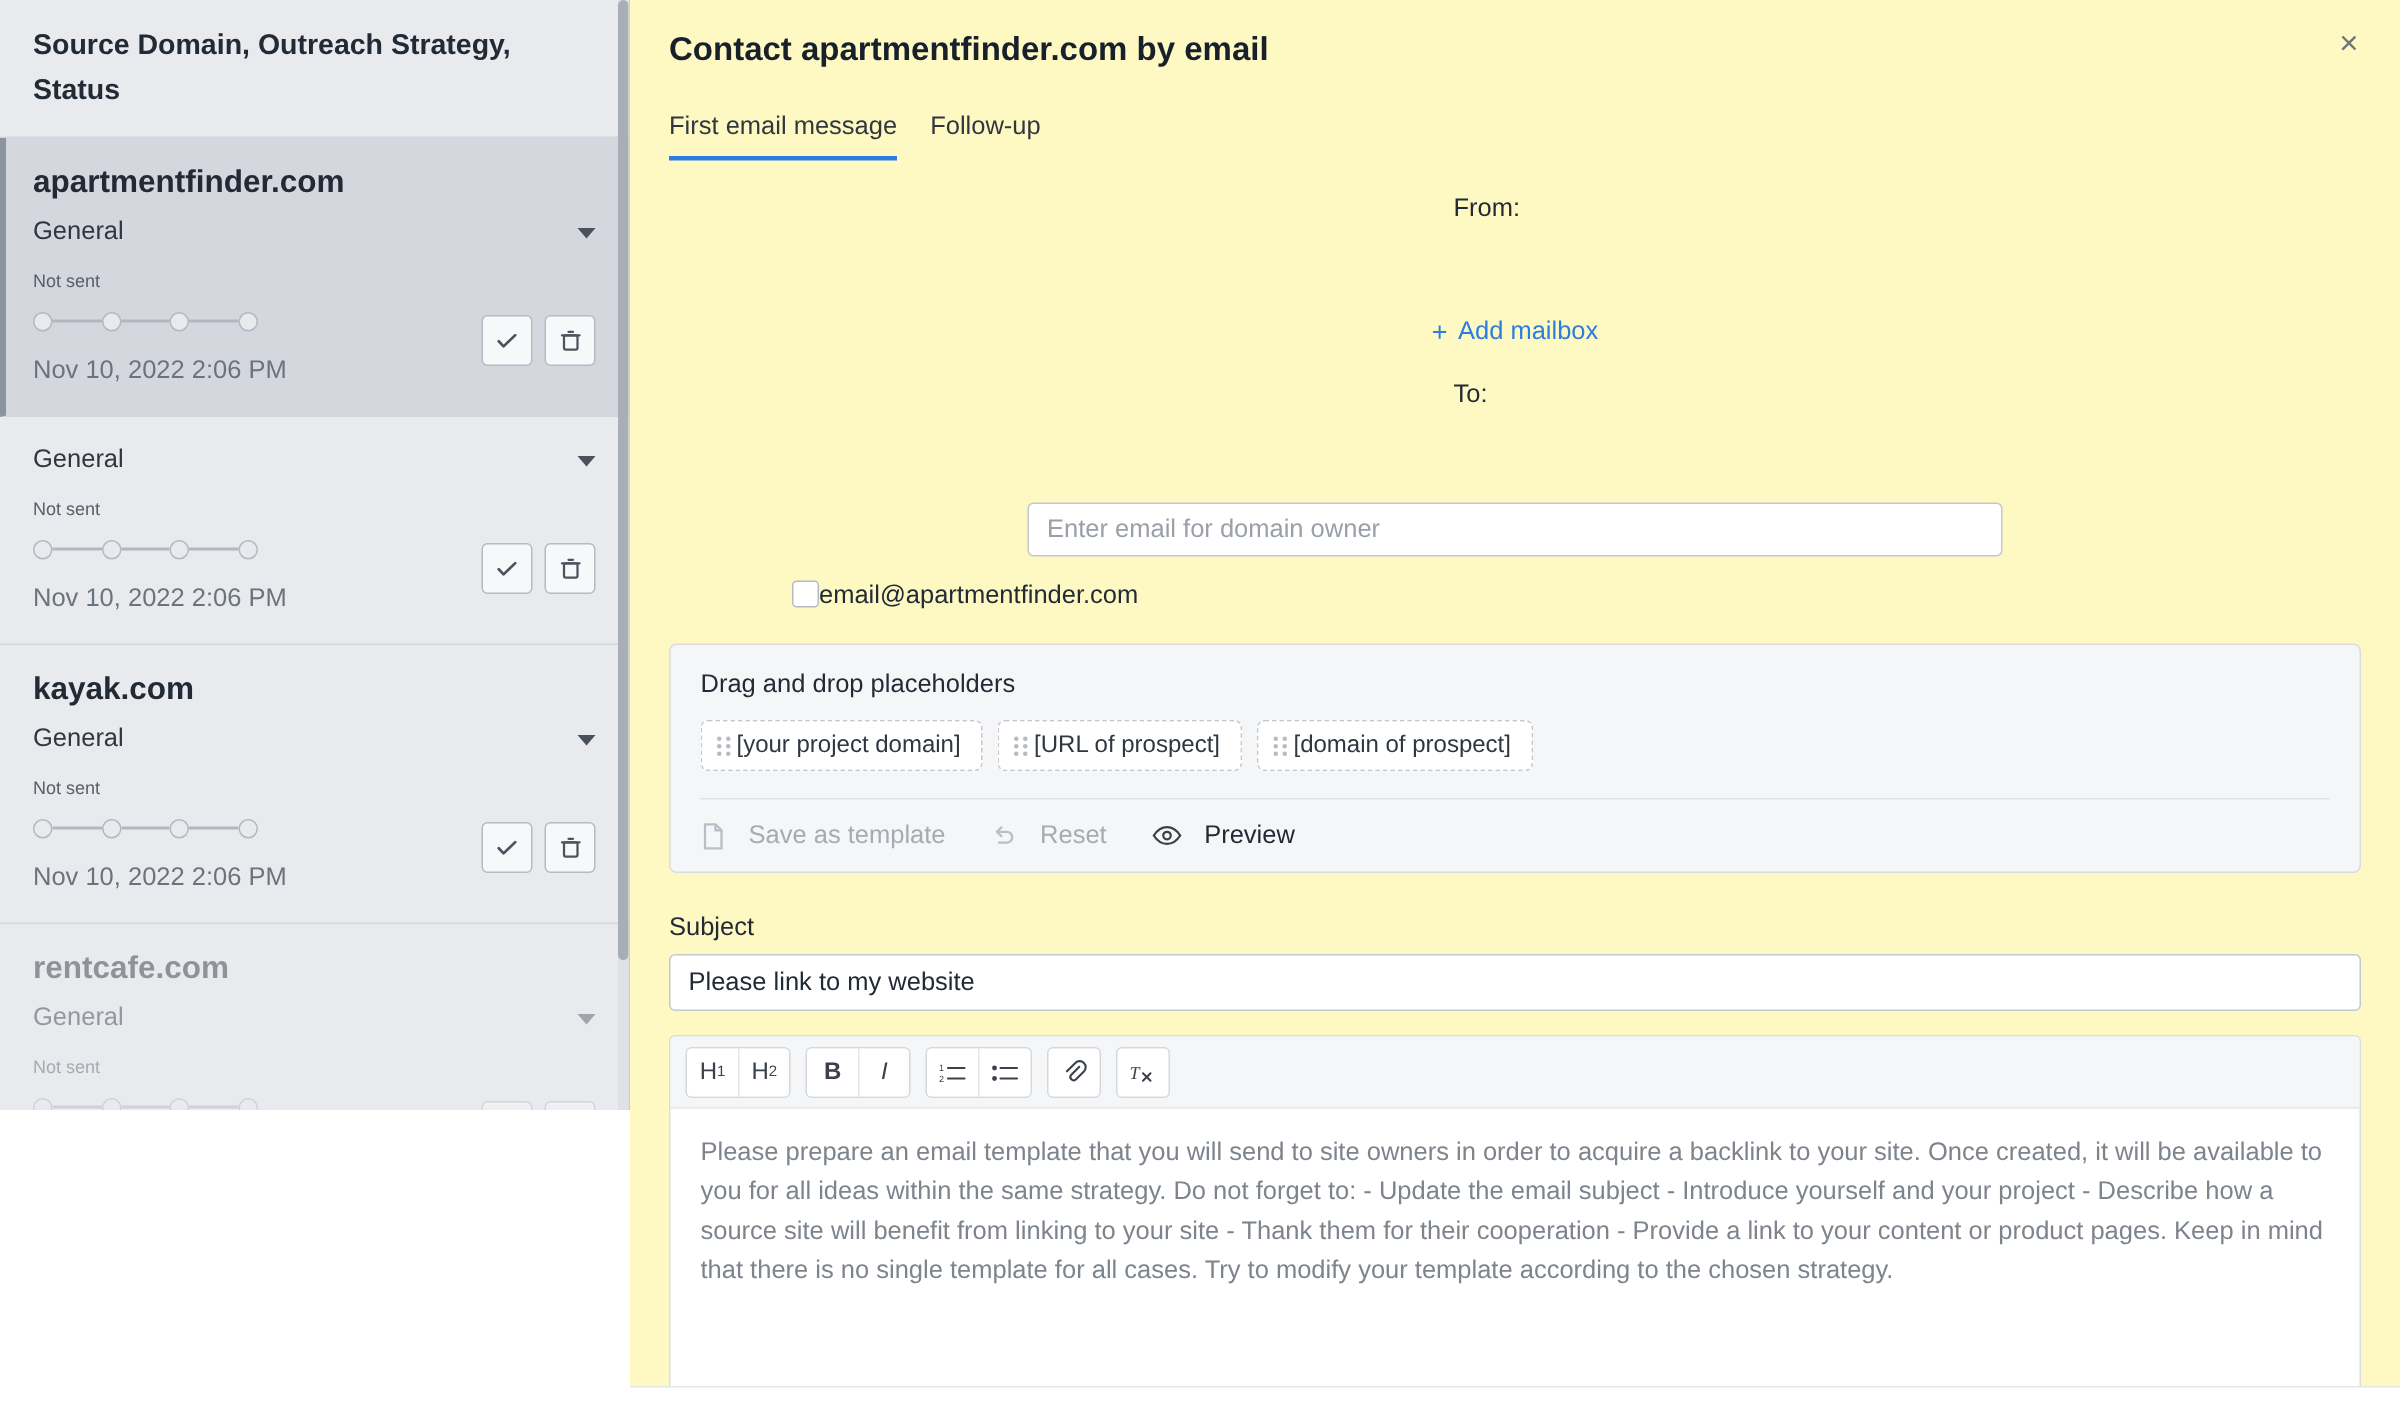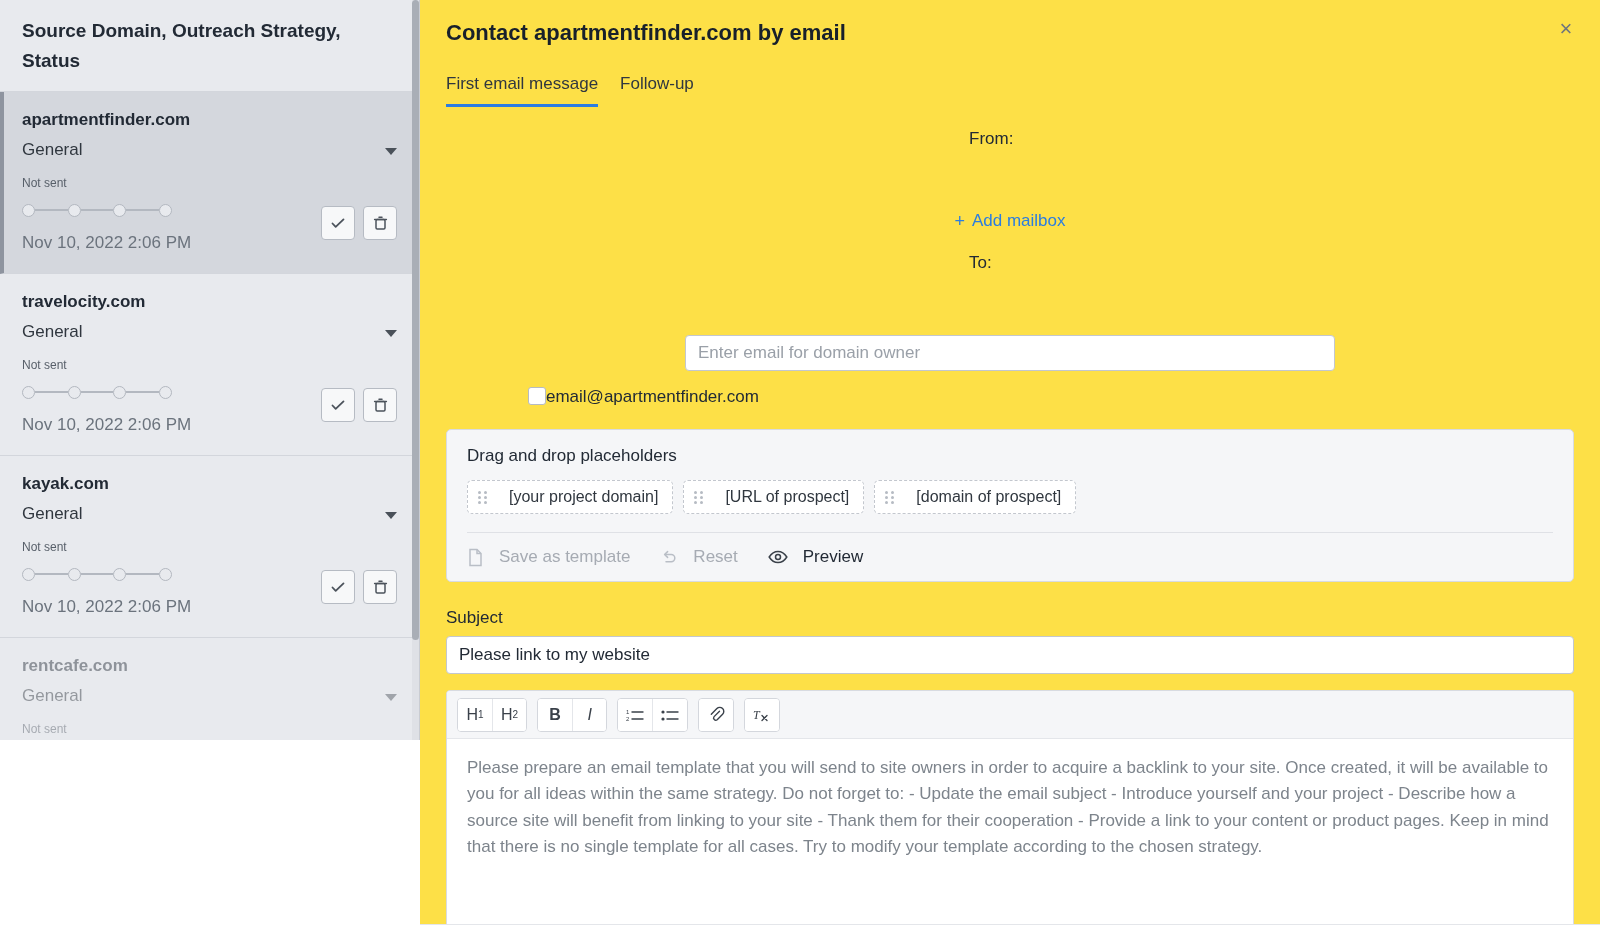--- a/index.html
+++ b/index.html
@@ -41,21 +41,21 @@
     position: relative;
     background: #e8eaee;
   }
   .domain-card.selected {
     background: #d4d7dd;
     border-left: 4px solid #8e949f;
     padding-left: 18px;
   }
   .domain-card.faded { opacity: 0.45; }
   .domain-name {
-    font-size: 17px;
+    font-size: 21px;
     font-weight: bold;
     color: #222a35;
     margin-bottom: 10px;
   }
   .strategy-row {
     display: flex;
     align-items: center;
     gap: 8px;
     font-size: 17px;
     color: #30373f;
@@ -131,21 +131,21 @@
     top: 0; right: 0;
     width: 7px; height: 640px;
     background: #a9aeb6;
     border-radius: 4px;
   }
 
   
   .panel {
     flex: 1 1 auto;
     height: 934px;
-    background: #fde047;
+    background: #fef9c3;
     position: relative;
     overflow: hidden;
   }
   .panel-title {
     font-size: 22px;
     font-weight: bold;
     color: #18202b;
     padding: 20px 40px 0 26px;
   }
   .close-x {
@@ -247,21 +247,21 @@
   }
   .chip {
     border: 1px dashed #c3c7ce;
     border-radius: 5px;
     background: #fff;
     padding: 7px 14px 7px 10px;
     font-size: 16px;
     color: #30373f;
     display: flex;
     align-items: center;
-    gap: 22px;
+    gap: 4px;
     cursor: grab;
   }
   .grip {
     display: grid;
     grid-template-columns: 3px 3px;
     grid-gap: 2px 3px;
   }
   .grip i {
     width: 3px; height: 3px;
     background: #b6bbc3;
@@ -396,21 +396,20 @@
             <svg width="15" height="16" viewBox="0 0 15 16" aria-hidden="true">
                 <rect x="3" y="4.5" width="9" height="9.5" rx="1.2" fill="none" stroke="#4c535c" stroke-width="1.5"></rect>
                 <path d="M1.6 4.5h11.8M6 2.2h3" fill="none" stroke="#4c535c" stroke-width="1.5" stroke-linecap="round"></path>
               </svg>
           </div>
         </div>
       </div>
     </div>
 
     <div class="domain-card">
-      <div class="domain-name">travelocity.com</div>
       <div class="strategy-row">
         <span>General</span>
         <span class="chev"></span>
       </div>
       <div class="status-line">
         <div class="status-left">
           <div class="status-text">Not sent</div>
           <div class="progress">
             <span class="dot"></span>
             <span class="bar"></span>

